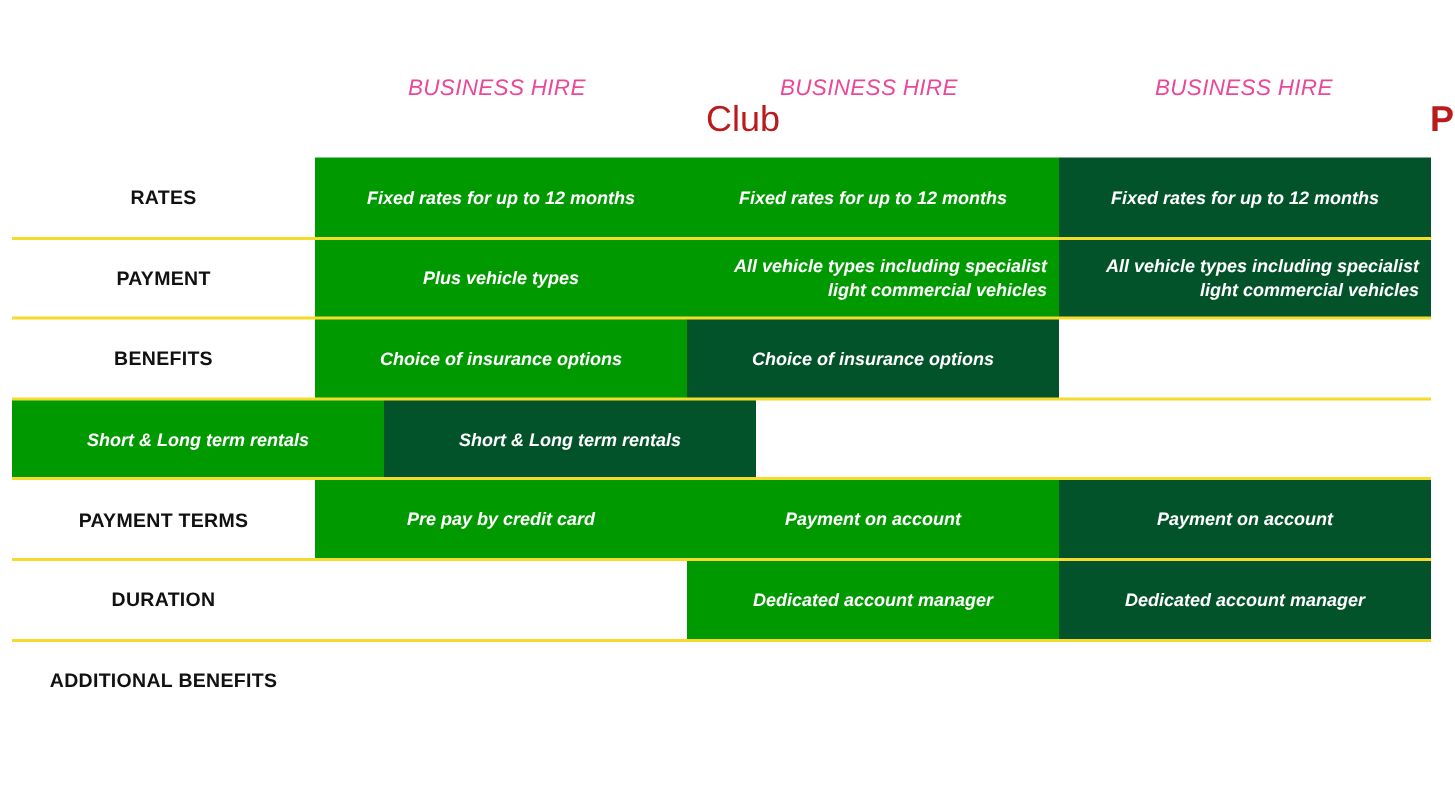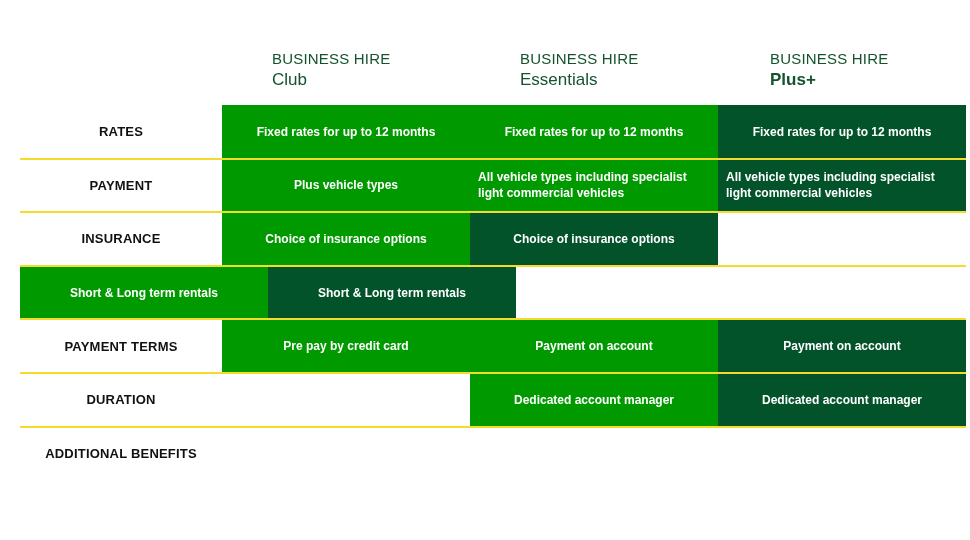--- a/index.html
+++ b/index.html
@@ -1,69 +1,68 @@
 <!DOCTYPE html>
 <html><head>
   <meta charset="utf-8">
   <style>
     html, body { margin: 0; padding: 0; background: #ffffff; }
     body { width: 970px; height: 540px; position: relative; overflow: hidden;
            font-family: "Liberation Sans", "DejaVu Sans", sans-serif; }
     .plan-head { position: absolute; top: 50px; width: 248px; }
-    .plan-head .kicker { font-size: 15px; color: #14532d; letter-spacing: 0.2px; line-height: 17px; }
-    .plan-head .name { font-size: 17px; color: #14532d; line-height: 26px; }
+    .plan-head .kicker { font-size: 15px; color: #ec4899; letter-spacing: 0.2px; line-height: 17px; font-style: italic; }
+    .plan-head .name { font-size: 24px; color: #b91c1c; line-height: 26px; text-align: right; }
     .plan-head .name.bold { font-weight: bold; }
     #head-club { left: 272px; }
     #head-ess { left: 520px; }
     #head-plus { left: 770px; }
 
-    .grid { position: absolute; left: 20px; top: 105px; width: 946px; }
+    .grid { position: absolute; left: 8px; top: 105px; width: 946px; }
     .row { position: relative; display: flex; height: 53.6px; }
     .row.sep::after { content: ""; position: absolute; left: 0; right: 0; bottom: -1px;
                       height: 2px; background: #f5dc2a; z-index: 2; }
     .label { width: 202px; display: flex; align-items: center; justify-content: center;
              font-weight: bold; font-size: 13px; color: #111111; letter-spacing: 0.2px; }
     .cell { width: 248px; display: flex; align-items: center; justify-content: center;
-            text-align: left; color: #ffffff; font-weight: bold; font-size: 12px;
-            line-height: 16px; padding: 0 8px; box-sizing: border-box; }
+            text-align: right; color: #ffffff; font-weight: bold; font-size: 12px;
+            line-height: 16px; padding: 0 8px; box-sizing: border-box; font-style: italic; }
     .cell.green { background: #009a00; }
     .cell.dark { background: #02532a; }
     .cell.empty { background: transparent; }
   </style>
 </head>
 <body>
 
 <div class="plan-head" id="head-club">
   <div class="kicker">BUSINESS HIRE</div>
   <div class="name">Club</div>
 </div>
 <div class="plan-head" id="head-ess">
   <div class="kicker">BUSINESS HIRE</div>
-  <div class="name">Essentials</div>
 </div>
 <div class="plan-head" id="head-plus">
   <div class="kicker">BUSINESS HIRE</div>
   <div class="name bold">Plus+</div>
 </div>
 
 <div class="grid">
   <div class="row sep">
     <div class="label">RATES</div>
     <div class="cell green">Fixed rates for up to 12 months</div>
     <div class="cell green">Fixed rates for up to 12 months</div>
     <div class="cell dark">Fixed rates for up to 12 months</div>
   </div>
   <div class="row sep">
     <div class="label">PAYMENT</div>
     <div class="cell green">Plus vehicle types</div>
     <div class="cell green">All vehicle types including specialist light commercial vehicles</div>
     <div class="cell dark">All vehicle types including specialist light commercial vehicles</div>
   </div>
   <div class="row sep">
-    <div class="label">INSURANCE</div>
+    <div class="label">BENEFITS</div>
     <div class="cell green">Choice of insurance options</div>
     <div class="cell dark">Choice of insurance options</div>
   </div>
   <div class="row sep">
     <div class="cell green">Short &amp; Long term rentals</div>
     <div class="cell dark">Short &amp; Long term rentals</div>
   </div>
   <div class="row sep">
     <div class="label">PAYMENT TERMS</div>
     <div class="cell green">Pre pay by credit card</div>

